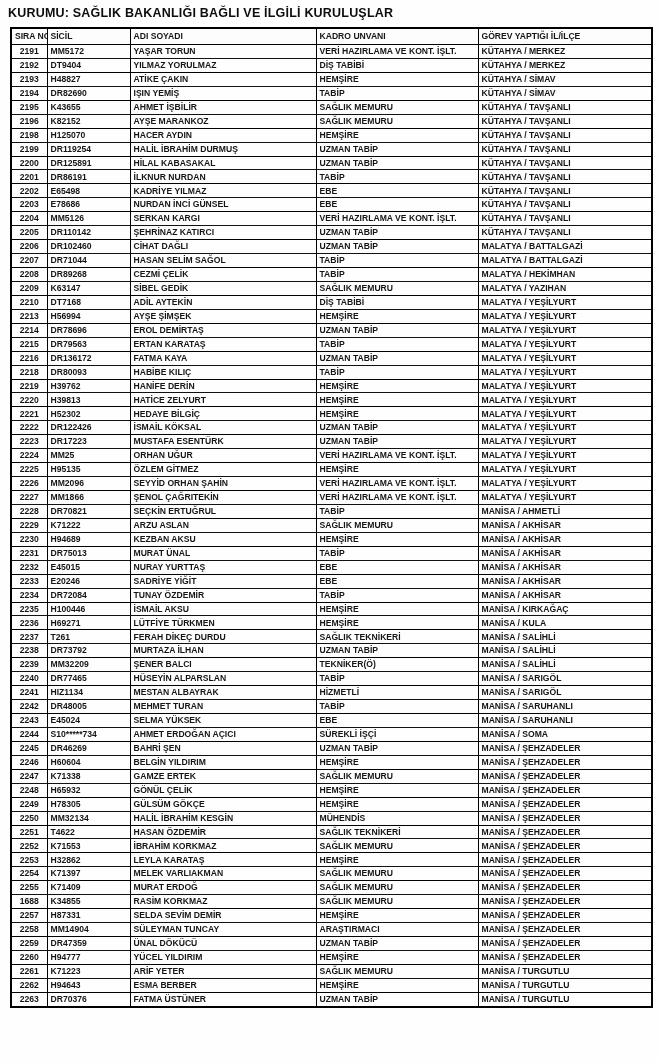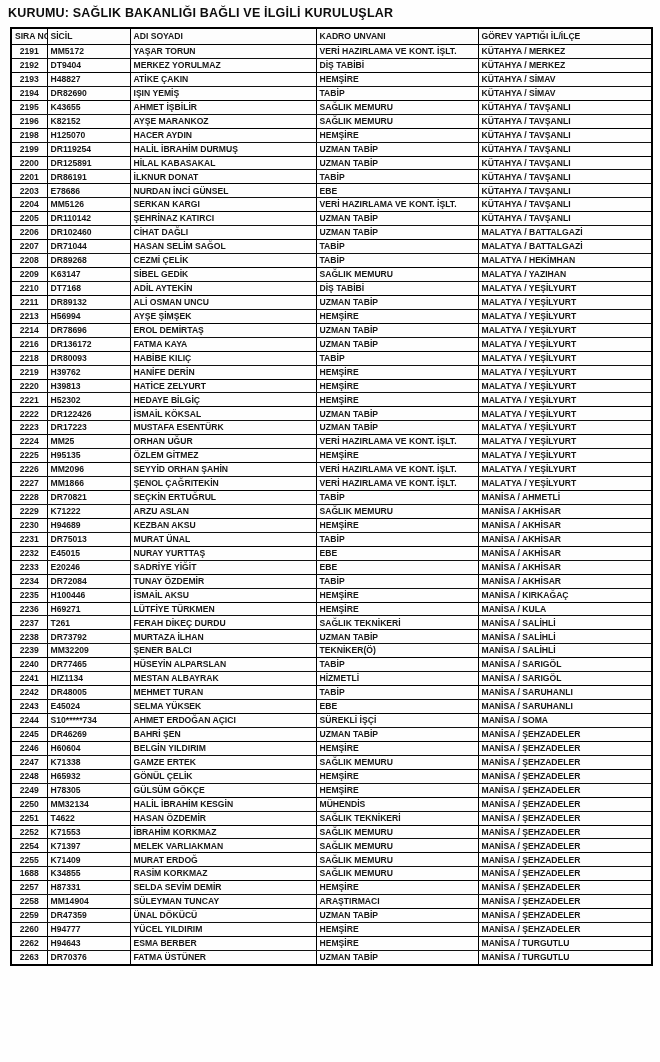--- a/index.html
+++ b/index.html
@@ -97,21 +97,21 @@
         <tr>
           <td class="num">2191</td>
           <td>MM5172</td>
           <td>YAŞAR TORUN</td>
           <td>VERİ HAZIRLAMA VE KONT. İŞLT.</td>
           <td>KÜTAHYA / MERKEZ</td>
         </tr>
         <tr>
           <td class="num">2192</td>
           <td>DT9404</td>
-          <td>MERKEZ YORULMAZ</td>
+          <td>YILMAZ YORULMAZ</td>
           <td>DİŞ TABİBİ</td>
           <td>KÜTAHYA / MERKEZ</td>
         </tr>
         <tr>
           <td class="num">2193</td>
           <td>H48827</td>
           <td>ATİKE ÇAKIN</td>
           <td>HEMŞİRE</td>
           <td>KÜTAHYA / SİMAV</td>
         </tr>
@@ -153,22 +153,29 @@
         <tr>
           <td class="num">2200</td>
           <td>DR125891</td>
           <td>HİLAL KABASAKAL</td>
           <td>UZMAN TABİP</td>
           <td>KÜTAHYA / TAVŞANLI</td>
         </tr>
         <tr>
           <td class="num">2201</td>
           <td>DR86191</td>
-          <td>İLKNUR DONAT</td>
-          <td>TABİP</td>
+          <td>İLKNUR NURDAN</td>
+          <td>TABİP</td>
+          <td>KÜTAHYA / TAVŞANLI</td>
+        </tr>
+        <tr>
+          <td class="num">2202</td>
+          <td>E65498</td>
+          <td>KADRİYE YILMAZ</td>
+          <td>EBE</td>
           <td>KÜTAHYA / TAVŞANLI</td>
         </tr>
         <tr>
           <td class="num">2203</td>
           <td>E78686</td>
           <td>NURDAN İNCİ GÜNSEL</td>
           <td>EBE</td>
           <td>KÜTAHYA / TAVŞANLI</td>
         </tr>
         <tr>
@@ -214,38 +221,38 @@
           <td>MALATYA / YAZIHAN</td>
         </tr>
         <tr>
           <td class="num">2210</td>
           <td>DT7168</td>
           <td>ADİL AYTEKİN</td>
           <td>DİŞ TABİBİ</td>
           <td>MALATYA / YEŞİLYURT</td>
         </tr>
         <tr>
-          <td class="num">2211</td>
-          <td>DR89132</td>
-          <td>ALİ OSMAN UNCU</td>
-          <td>UZMAN TABİP</td>
-          <td>MALATYA / YEŞİLYURT</td>
-        </tr>
-        <tr>
           <td class="num">2213</td>
           <td>H56994</td>
           <td>AYŞE ŞİMŞEK</td>
           <td>HEMŞİRE</td>
           <td>MALATYA / YEŞİLYURT</td>
         </tr>
         <tr>
           <td class="num">2214</td>
           <td>DR78696</td>
           <td>EROL DEMİRTAŞ</td>
           <td>UZMAN TABİP</td>
+          <td>MALATYA / YEŞİLYURT</td>
+        </tr>
+        <tr>
+          <td class="num">2215</td>
+          <td>DR79563</td>
+          <td>ERTAN KARATAŞ</td>
+          <td>TABİP</td>
           <td>MALATYA / YEŞİLYURT</td>
         </tr>
         <tr>
           <td class="num">2216</td>
           <td>DR136172</td>
           <td>FATMA KAYA</td>
           <td>UZMAN TABİP</td>
           <td>MALATYA / YEŞİLYURT</td>
         </tr>
         <tr>
@@ -487,20 +494,27 @@
           <td>MANİSA / ŞEHZADELER</td>
         </tr>
         <tr>
           <td class="num">2252</td>
           <td>K71553</td>
           <td>İBRAHİM KORKMAZ</td>
           <td>SAĞLIK MEMURU</td>
           <td>MANİSA / ŞEHZADELER</td>
         </tr>
         <tr>
+          <td class="num">2253</td>
+          <td>H32862</td>
+          <td>LEYLA KARATAŞ</td>
+          <td>HEMŞİRE</td>
+          <td>MANİSA / ŞEHZADELER</td>
+        </tr>
+        <tr>
           <td class="num">2254</td>
           <td>K71397</td>
           <td>MELEK VARLIAKMAN</td>
           <td>SAĞLIK MEMURU</td>
           <td>MANİSA / ŞEHZADELER</td>
         </tr>
         <tr>
           <td class="num">2255</td>
           <td>K71409</td>
           <td>MURAT ERDOĞ</td>
@@ -534,20 +548,27 @@
           <td>ÜNAL DÖKÜCÜ</td>
           <td>UZMAN TABİP</td>
           <td>MANİSA / ŞEHZADELER</td>
         </tr>
         <tr>
           <td class="num">2260</td>
           <td>H94777</td>
           <td>YÜCEL YILDIRIM</td>
           <td>HEMŞİRE</td>
           <td>MANİSA / ŞEHZADELER</td>
+        </tr>
+        <tr>
+          <td class="num">2261</td>
+          <td>K71223</td>
+          <td>ARİF YETER</td>
+          <td>SAĞLIK MEMURU</td>
+          <td>MANİSA / TURGUTLU</td>
         </tr>
         <tr>
           <td class="num">2262</td>
           <td>H94643</td>
           <td>ESMA BERBER</td>
           <td>HEMŞİRE</td>
           <td>MANİSA / TURGUTLU</td>
         </tr>
         <tr>
           <td class="num">2263</td>

